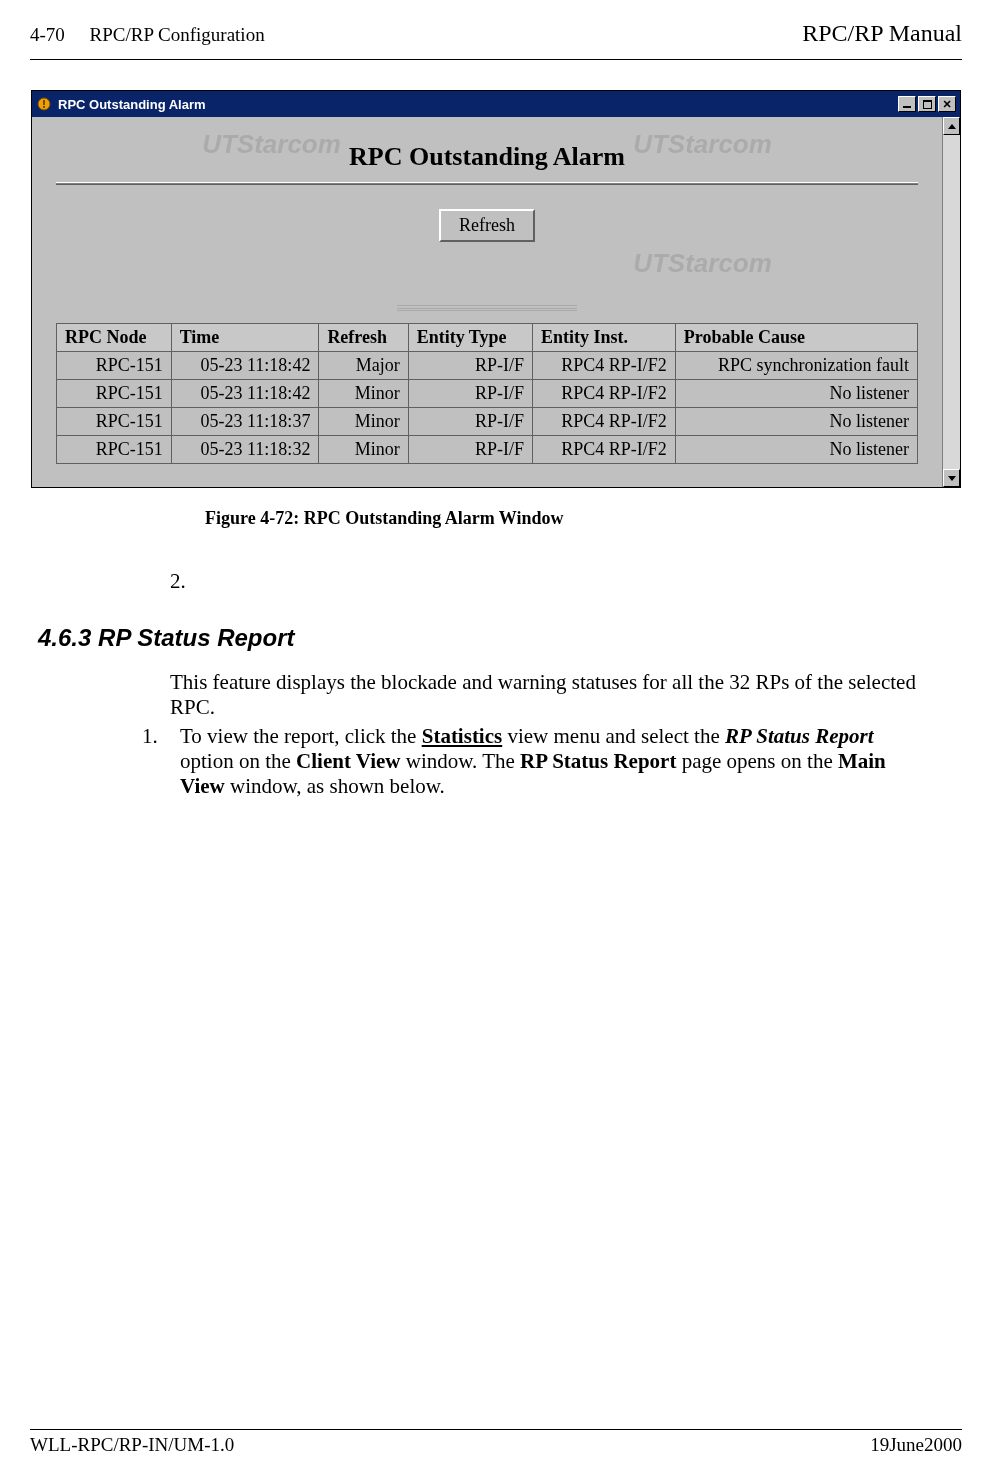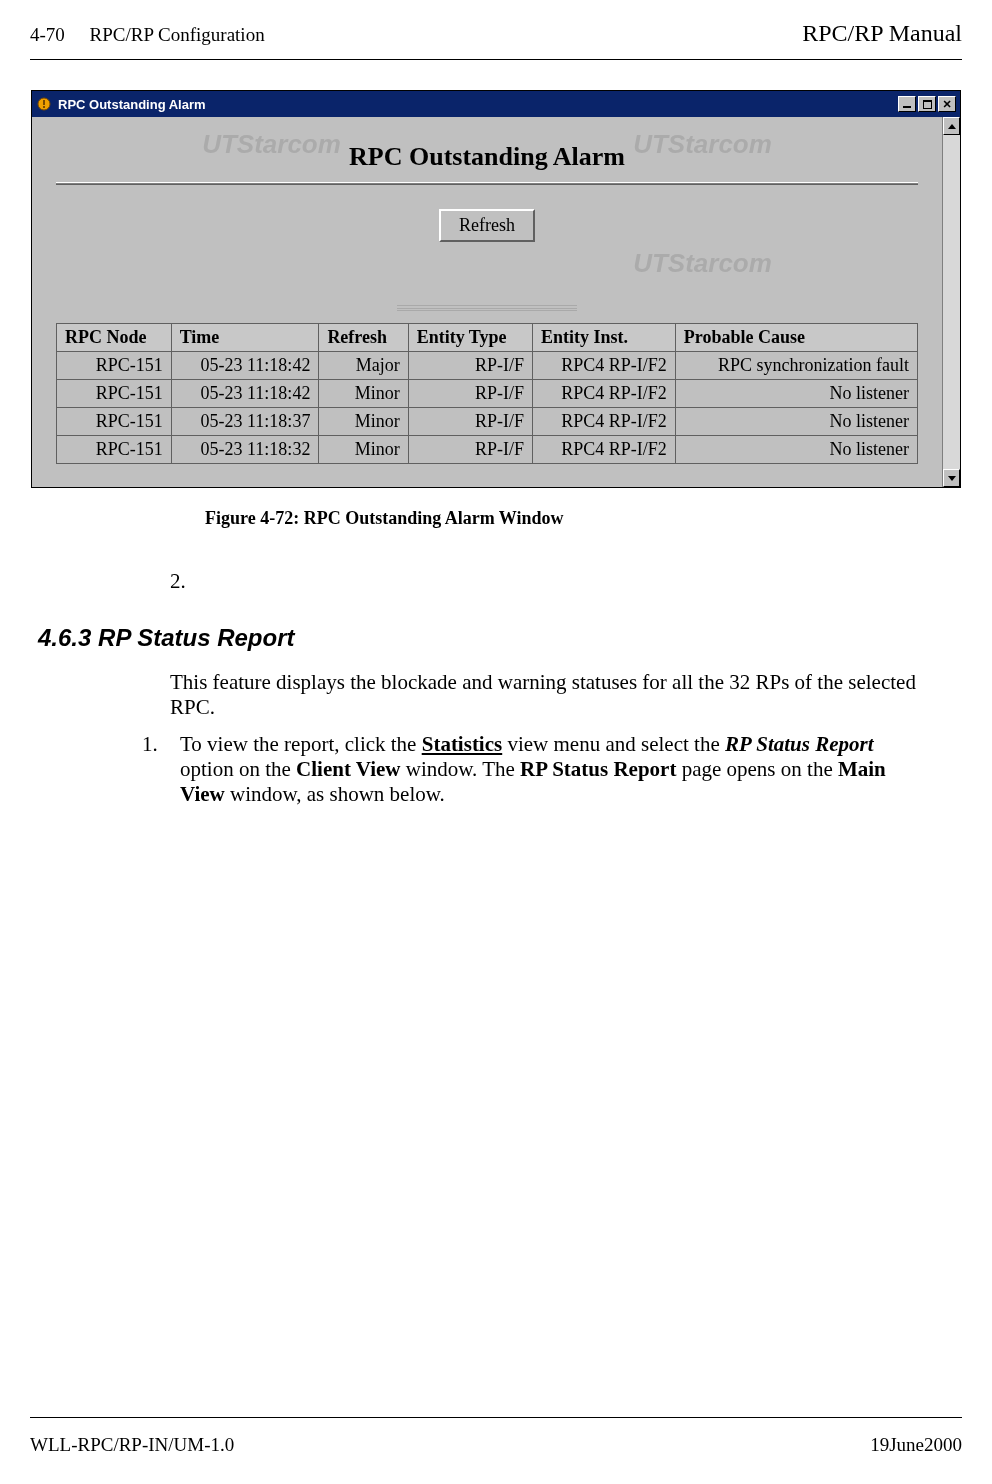--- a/index.html
+++ b/index.html
@@ -215,30 +215,30 @@
 
   h3.section {
     font-family: Arial, Helvetica, sans-serif;
     font-size: 24px;
     font-weight: bold;
     margin-left: 8px;
     margin-bottom: 18px;
     font-style: italic;
   }
   .para {
-    margin-bottom: 12px;
+    margin-bottom: 4px;
   }
 
   .bottom-bar {
     position: absolute;
     bottom: 28px;
     left: 30px;
     right: 30px;
     border-top: 1px solid #000;
-    padding-top: 16px;
+    padding-top: 4px;
     display: flex;
     justify-content: space-between;
     font-size: 19px;
   }
 </style>
 </head>
 <body>
 
 <div class="top-bar">
   <div class="top-left">

